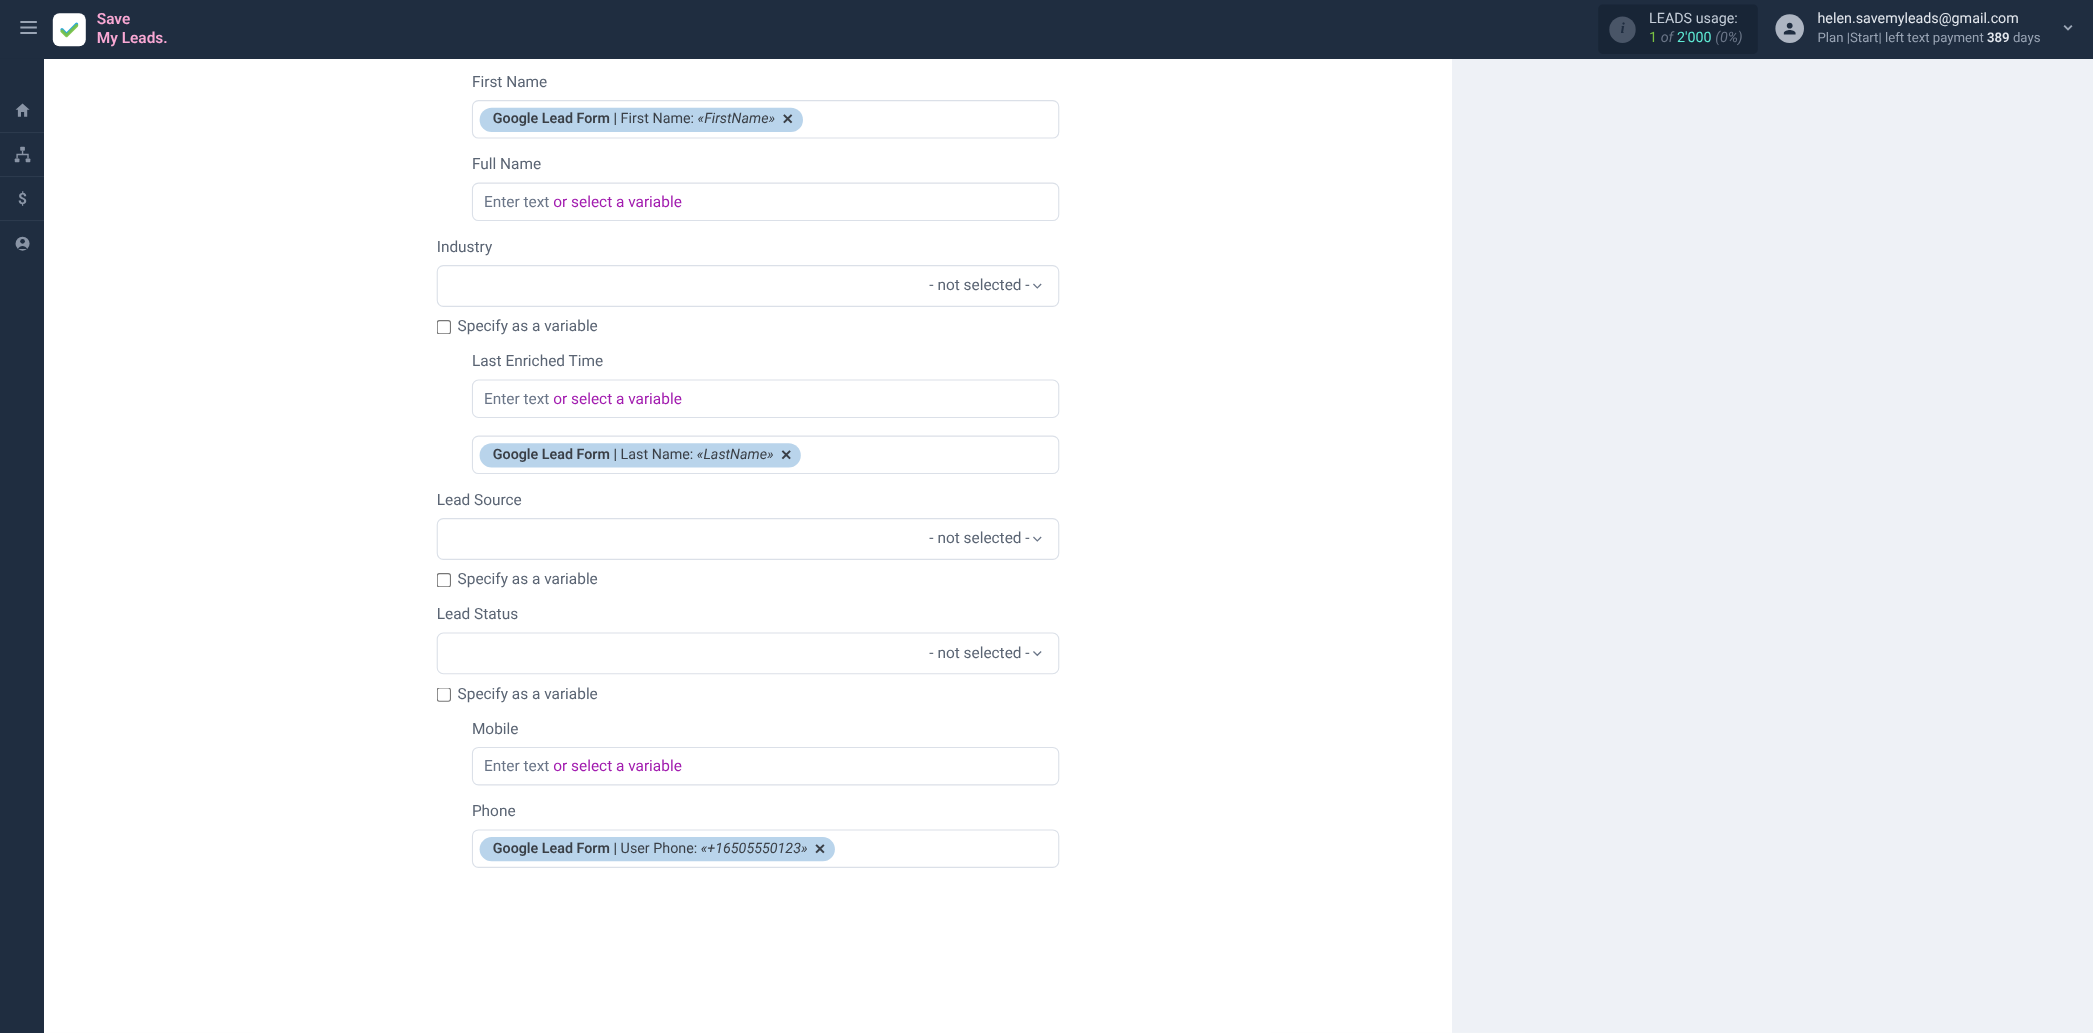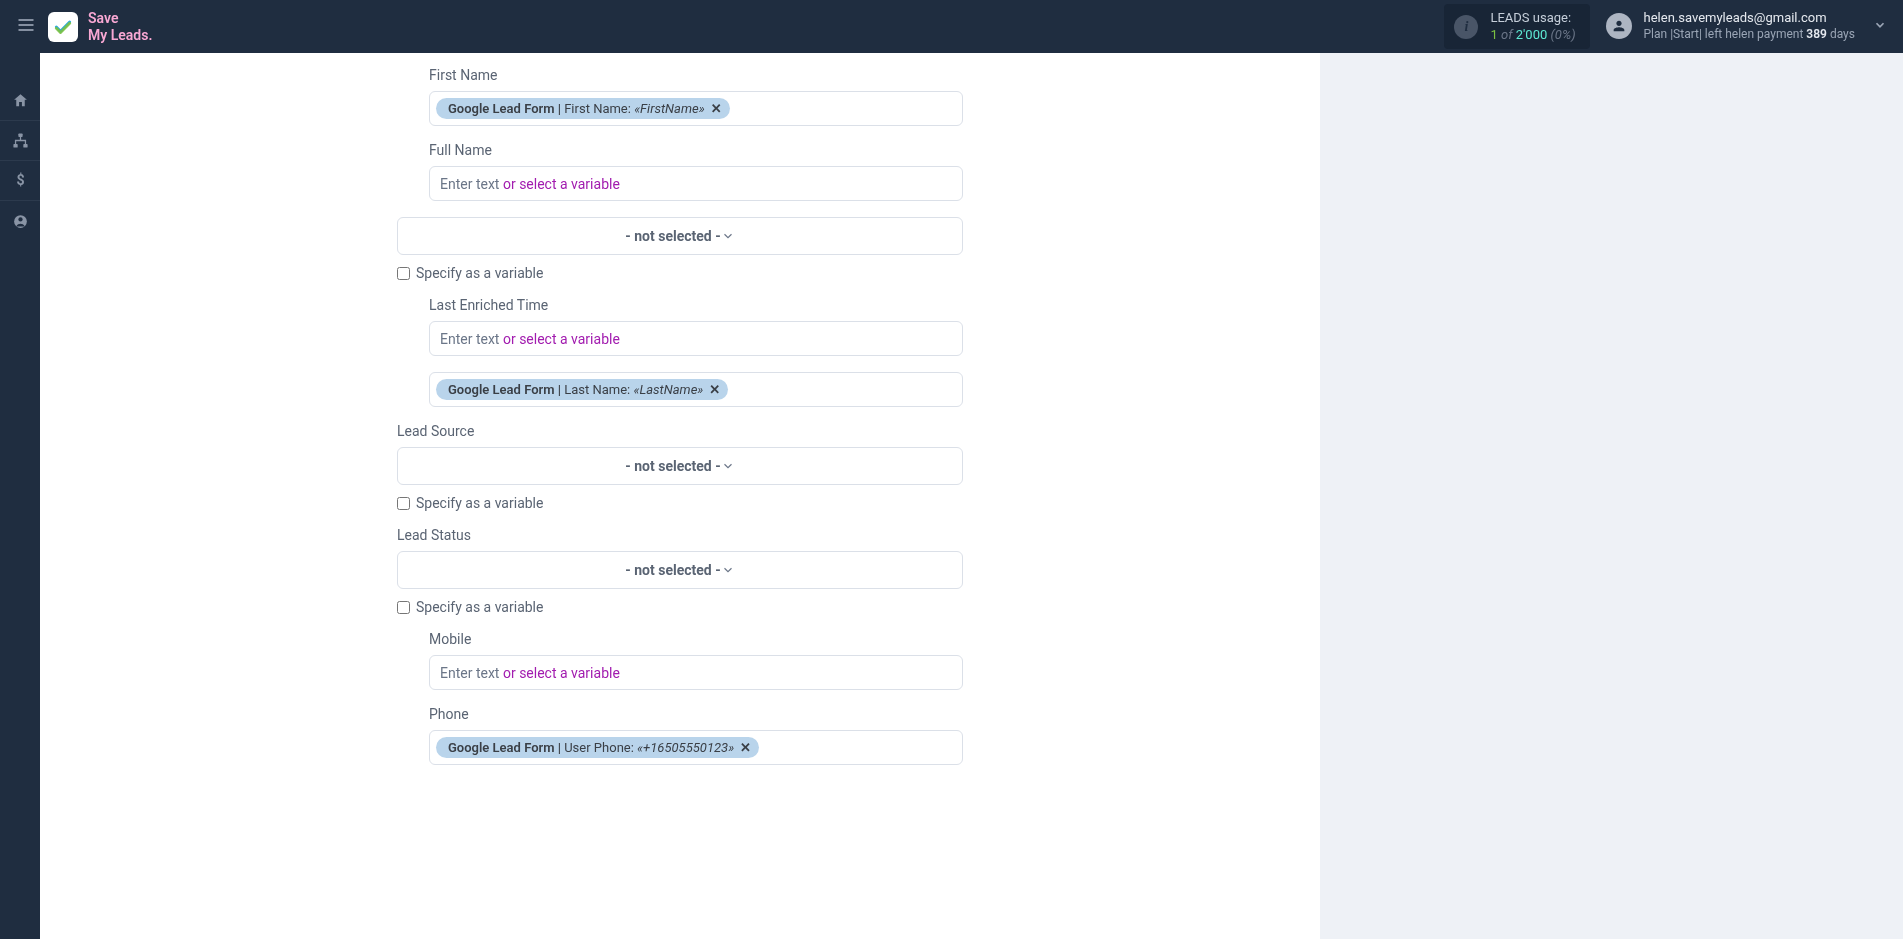--- a/index.html
+++ b/index.html
@@ -47,21 +47,21 @@
 .input-box { border: 1px solid #dbe0e8; border-radius: 6px; min-height: 35px; padding: 3px 6px; display: flex; align-items: center; flex-wrap: wrap; gap: 4px; width: 100%; }
 .placeholder-text { color: #9aa5b5; padding: 4px; }
 .placeholder-text .gray-part { color: #a21caf; }
 .placeholder-text .dark-part { color: #6b7688; }
 
 .tag { background: #b9d4eb; color: #3a3f46; border-radius: 12px; padding: 3px 8px 3px 12px; font-size: 13px; display: inline-flex; align-items: center; gap: 4px; }
 .tag .bold { font-weight: 600; }
 .tag .var { font-style: italic; }
 .tag .x { font-weight: bold; cursor: pointer; font-size: 13px; margin-left: 2px; }
 
-.select-box { border: 1px solid #dbe0e8; border-radius: 6px; height: 38px; padding: 0 12px; display: flex; align-items: center; justify-content: center; cursor: pointer; width: 100%; font-weight: bold; }
+.select-box { border: 1px solid #dbe0e8; border-radius: 6px; height: 38px; padding: 0 12px; display: flex; align-items: center; justify-content: flex-end; cursor: pointer; width: 100%; }
 .select-box .value { color: #5a6473; }
 .select-box svg { width: 14px; height: 14px; stroke: #6b7688; }
 
 .check-row { display: flex; align-items: center; gap: 6px; margin-top: 10px; margin-bottom: 16px; }
 .check-row input { width: 13px; height: 13px; cursor: pointer; }
 .check-row label { color: #5a6473; font-size: 14px; cursor: pointer; }
 
 .mb-lg { margin-bottom: 16px; margin-left: 32px; }
 </style>
 </head>
@@ -101,21 +101,21 @@
   </div>
   <div class="user-box">
     <div class="avatar">
       <svg viewBox="0 0 24 24">
           <path d="M12 12c2.2 0 4-1.8 4-4s-1.8-4-4-4-4 1.8-4 4 1.8 4 4 4zm0 2c-2.7 0-8 1.3-8 4v2h16v-2c0-2.7-5.3-4-8-4z"></path>
         </svg>
     </div>
     <div class="user-text">
       <div>helen.savemyleads@gmail.com</div>
       <div class="sub">
-        <span>Plan </span><span>|Start|</span><span> left helen payment </span><span class="strong">389</span><span> days</span>
+        <span>Plan </span><span>|Start|</span><span> left text payment </span><span class="strong">389</span><span> days</span>
       </div>
     </div>
   </div>
   <div class="header-caret">
     <svg viewBox="0 0 24 24" fill="none" stroke="currentColor" stroke-width="3">
         <polyline points="6 9 12 15 18 9"></polyline>
       </svg>
   </div>
 </div>
 
@@ -162,20 +162,21 @@
       </div>
 
       <div class="field mb-lg">
         <label class="field-label">Full Name</label>
         <div class="input-box">
           <span class="placeholder-text"><span class="dark-part">Enter text</span><span class="gray-part"> or select a variable</span></span>
         </div>
       </div>
 
       <div class="field">
+        <label class="field-label">Industry</label>
         <div class="select-box">
           <span class="value">- not selected -</span>
           <svg viewBox="0 0 24 24" fill="none" stroke-width="2">
               <polyline points="6 9 12 15 18 9"></polyline>
             </svg>
         </div>
         <div class="check-row">
           <input type="checkbox" style="">
           <label>Specify as a variable</label>
         </div>

